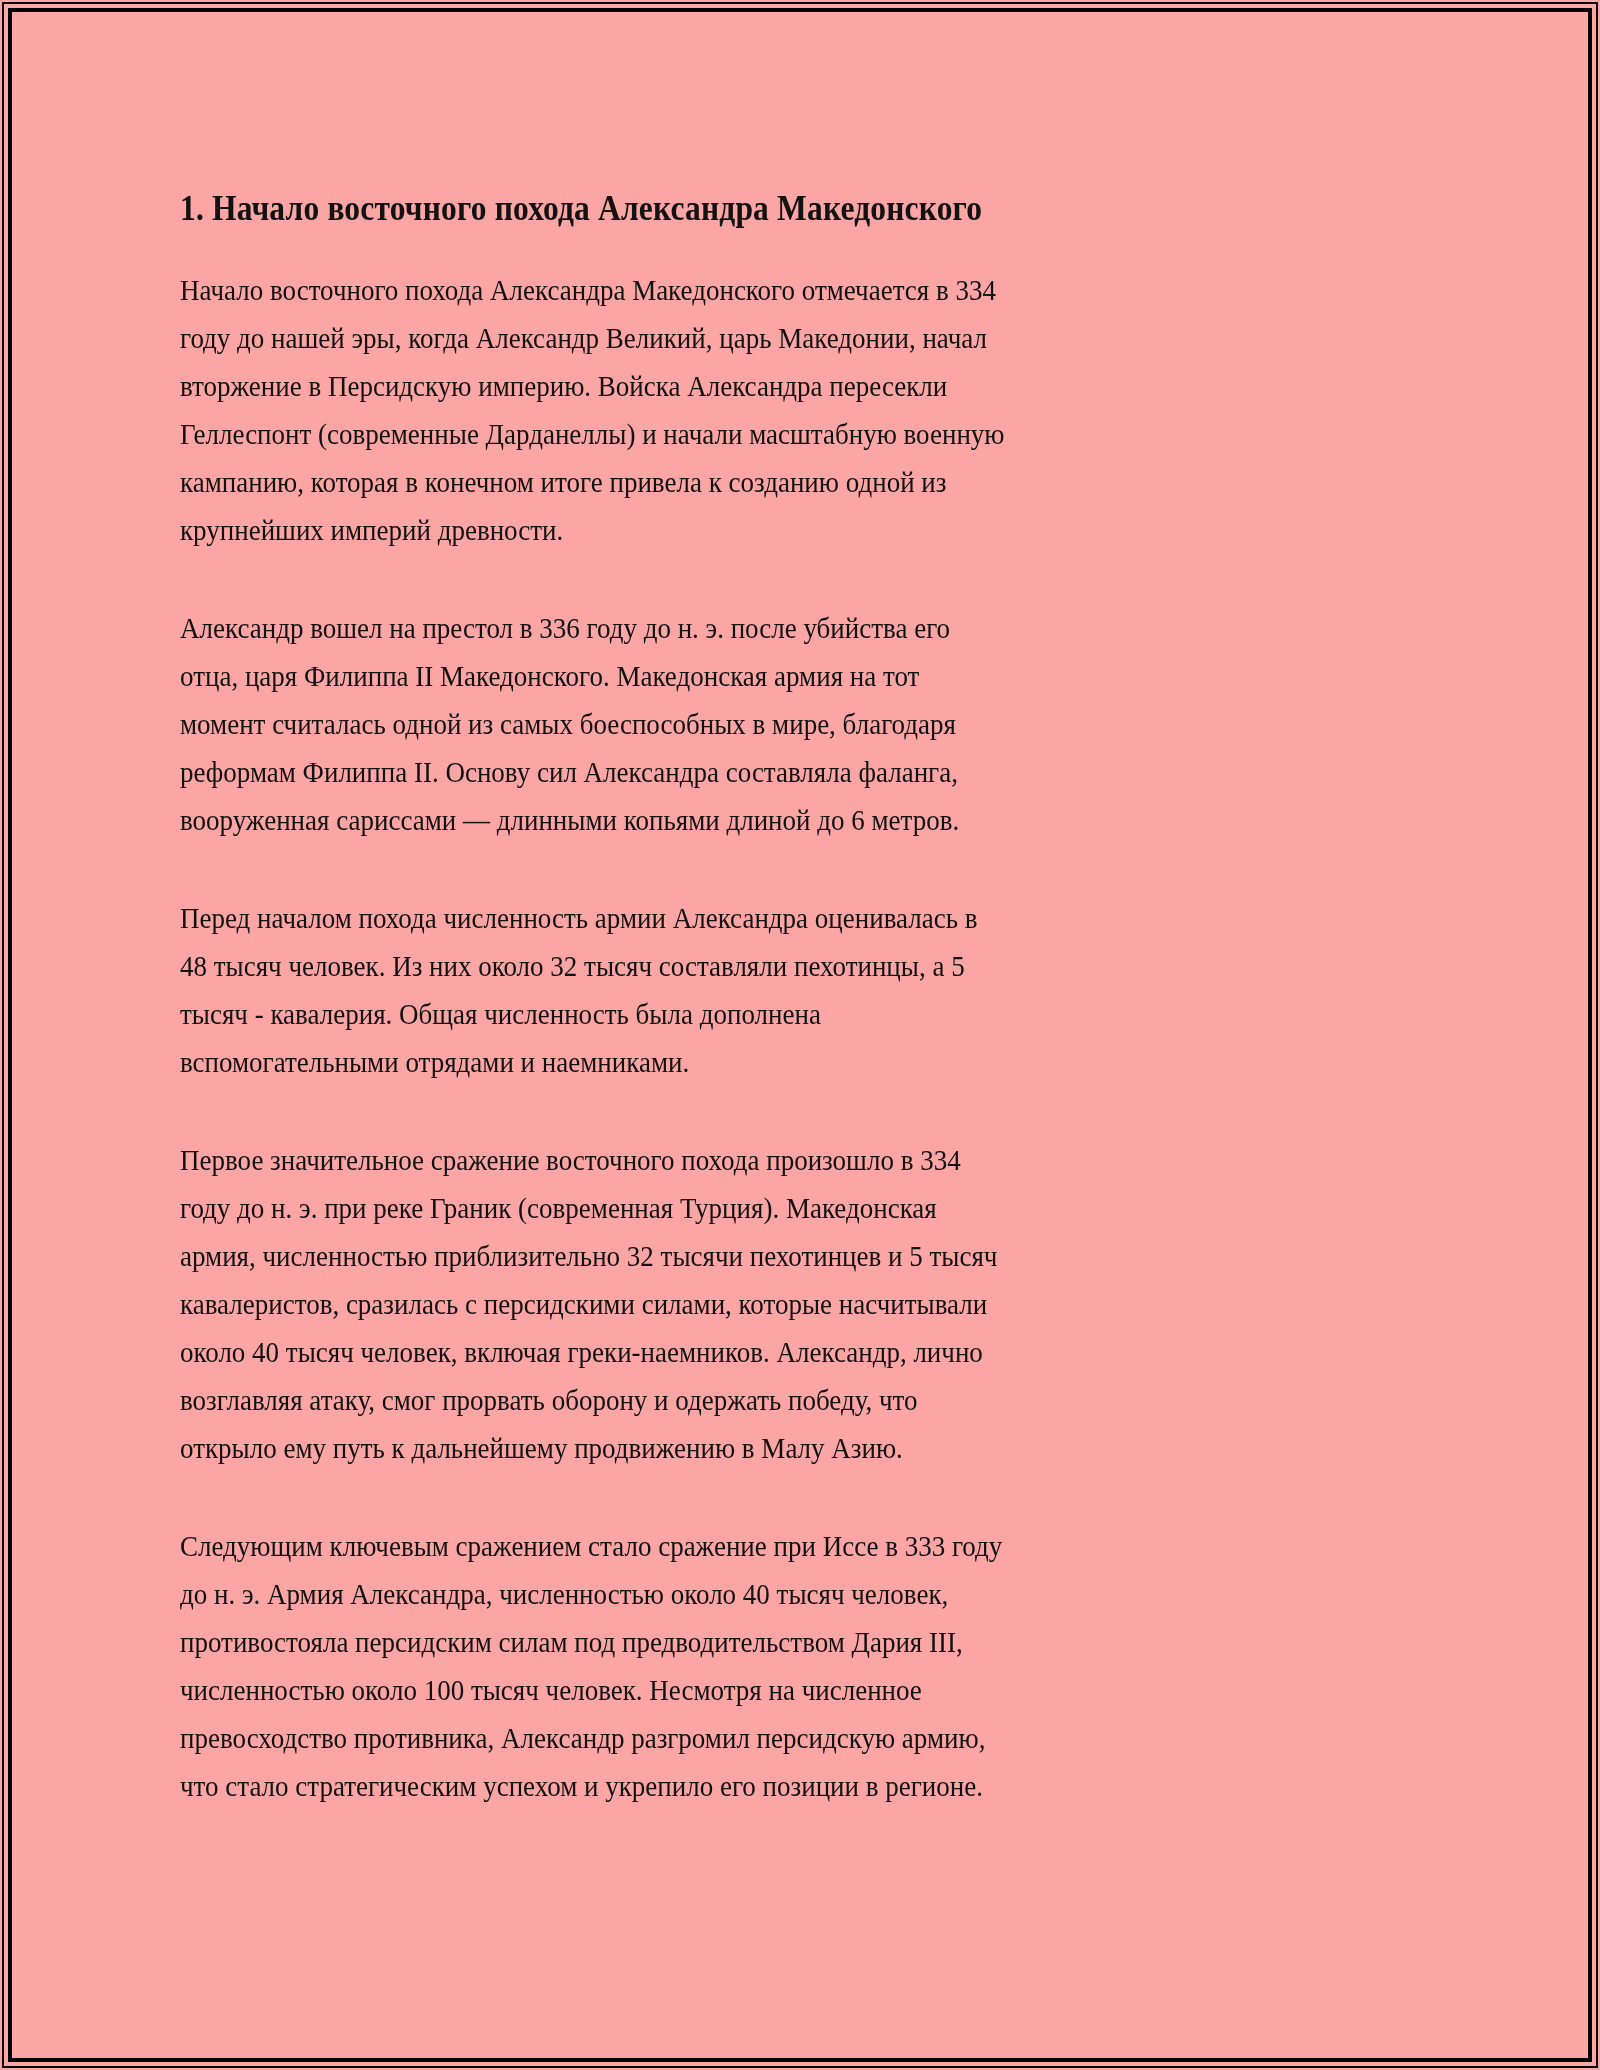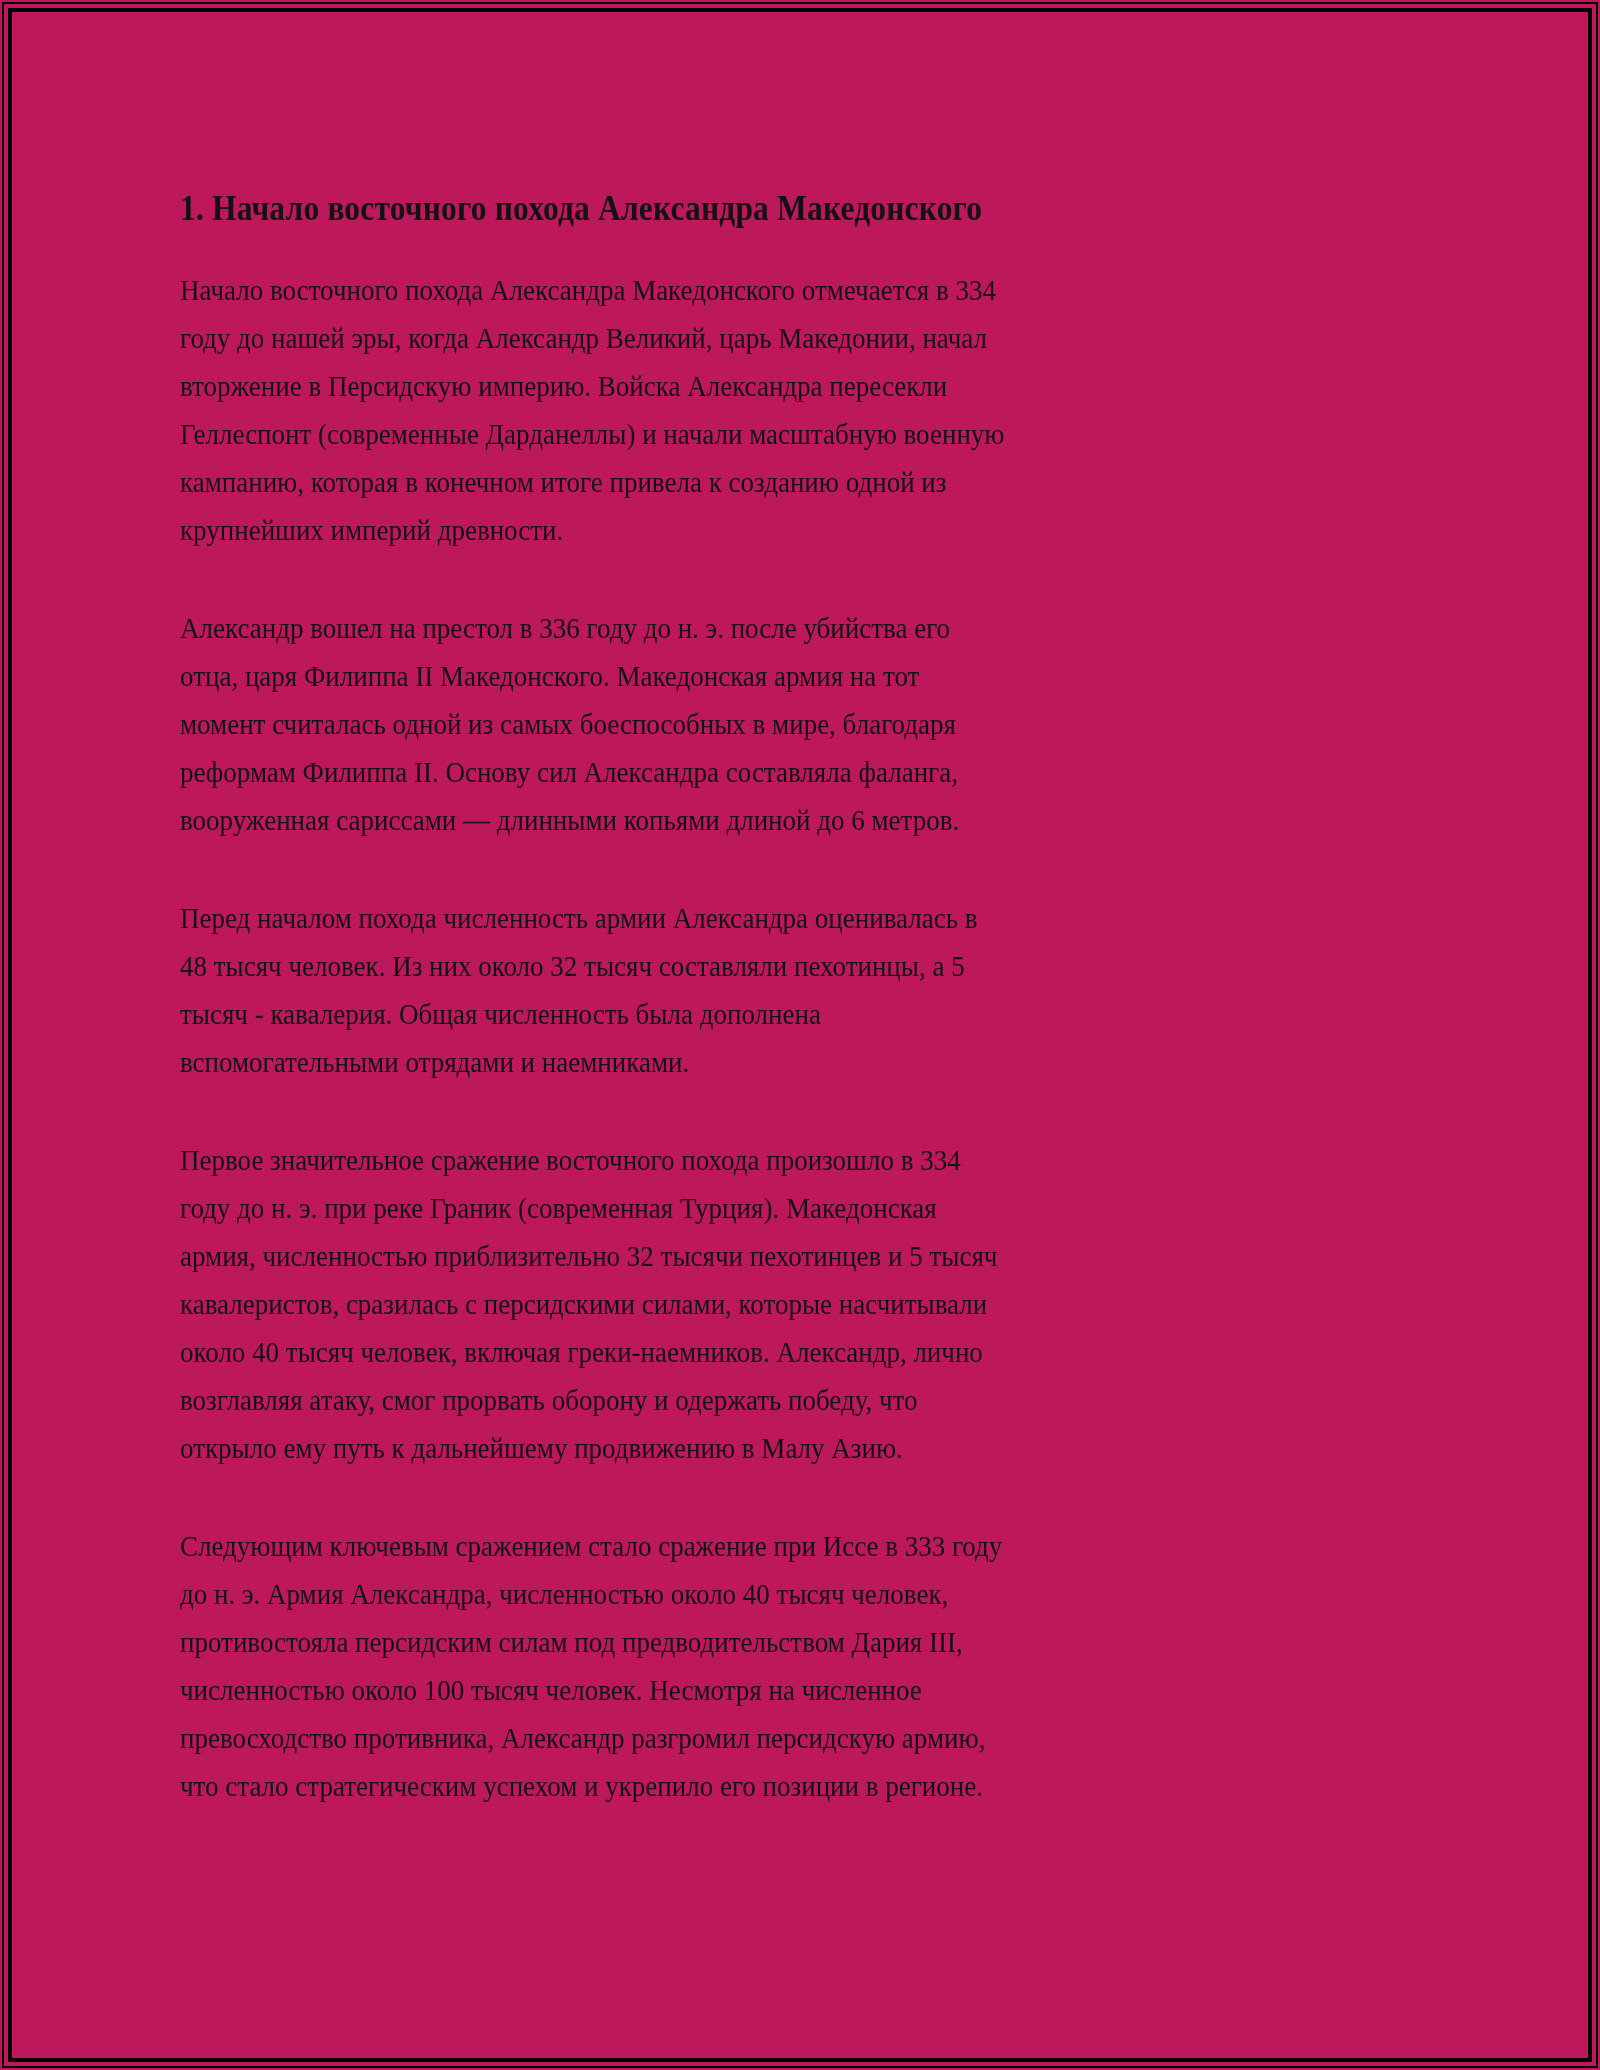--- a/index.html
+++ b/index.html
@@ -4,21 +4,21 @@
 <style>
   html, body {
     margin: 0;
     padding: 0;
     background: #ffffff;
   }
   .page {
     position: relative;
     width: 1600px;
     height: 2070px;
-    background: #be185d;
+    background: #fca5a5;
     overflow: hidden;
     font-family: "Liberation Serif", "DejaVu Serif", serif;
     color: #121212;
   }
   .frame-outer {
     position: absolute;
     inset: 2px;
     border: 2px solid #000000;
     pointer-events: none;
   }

